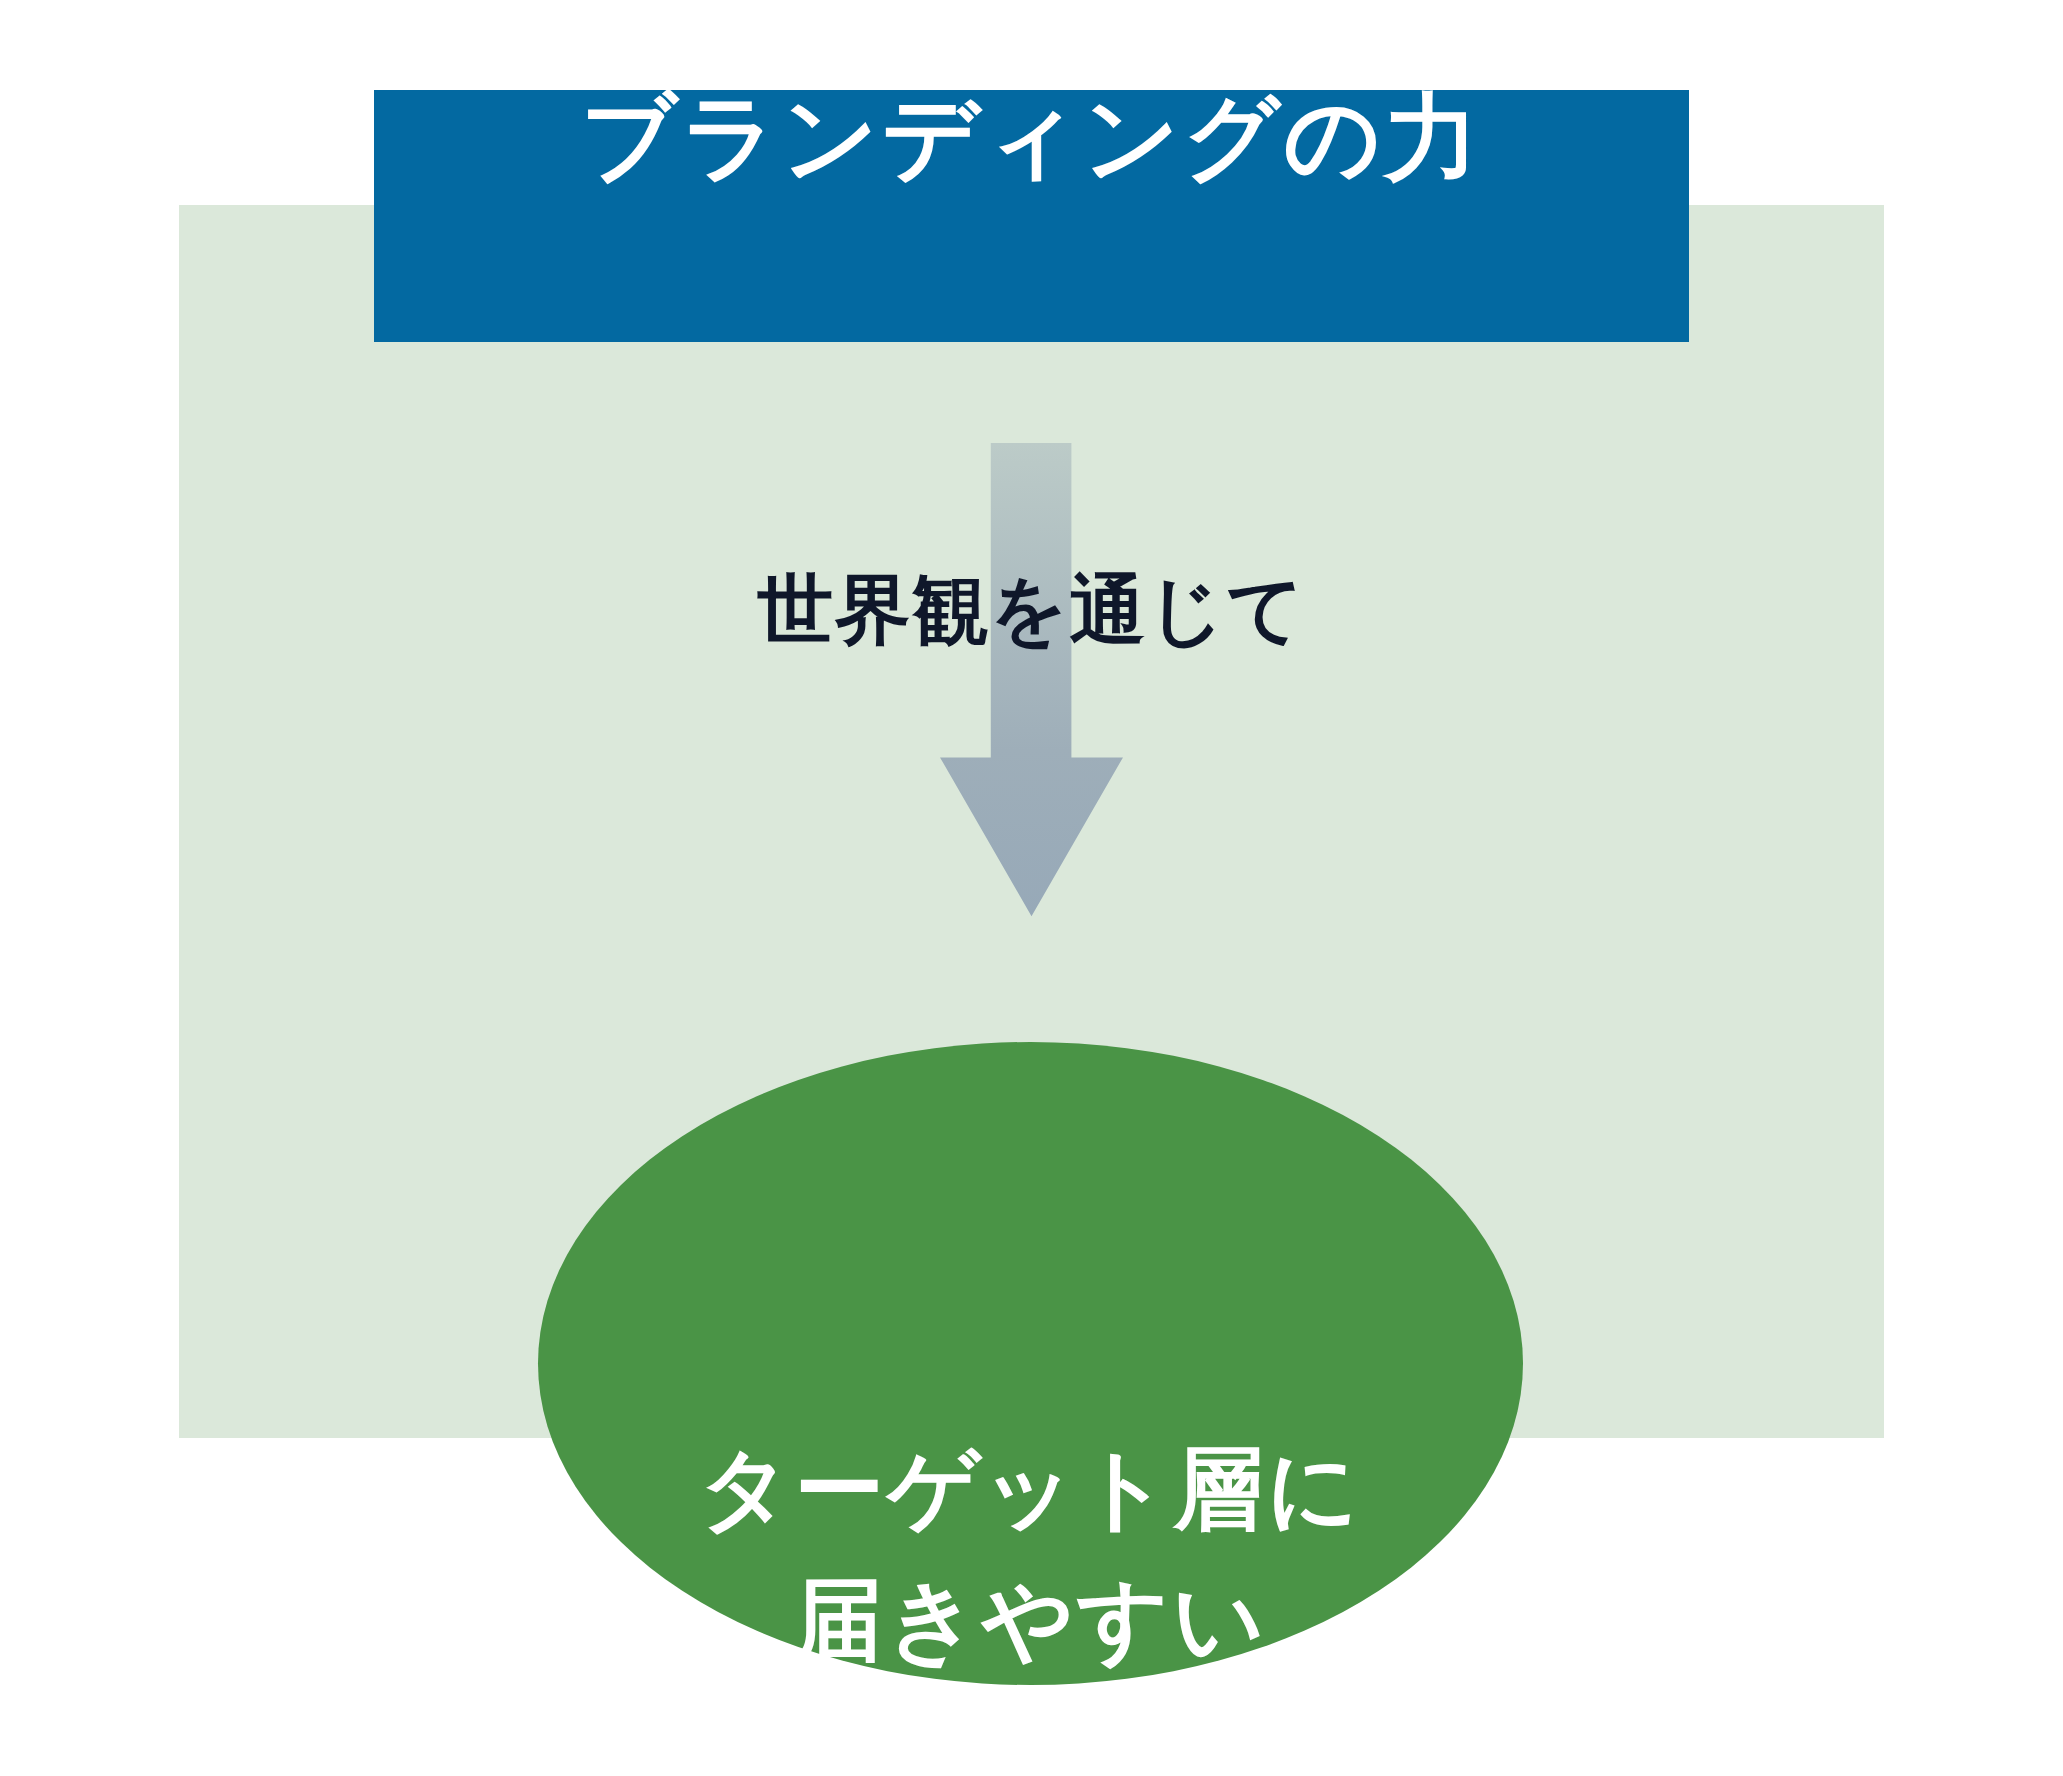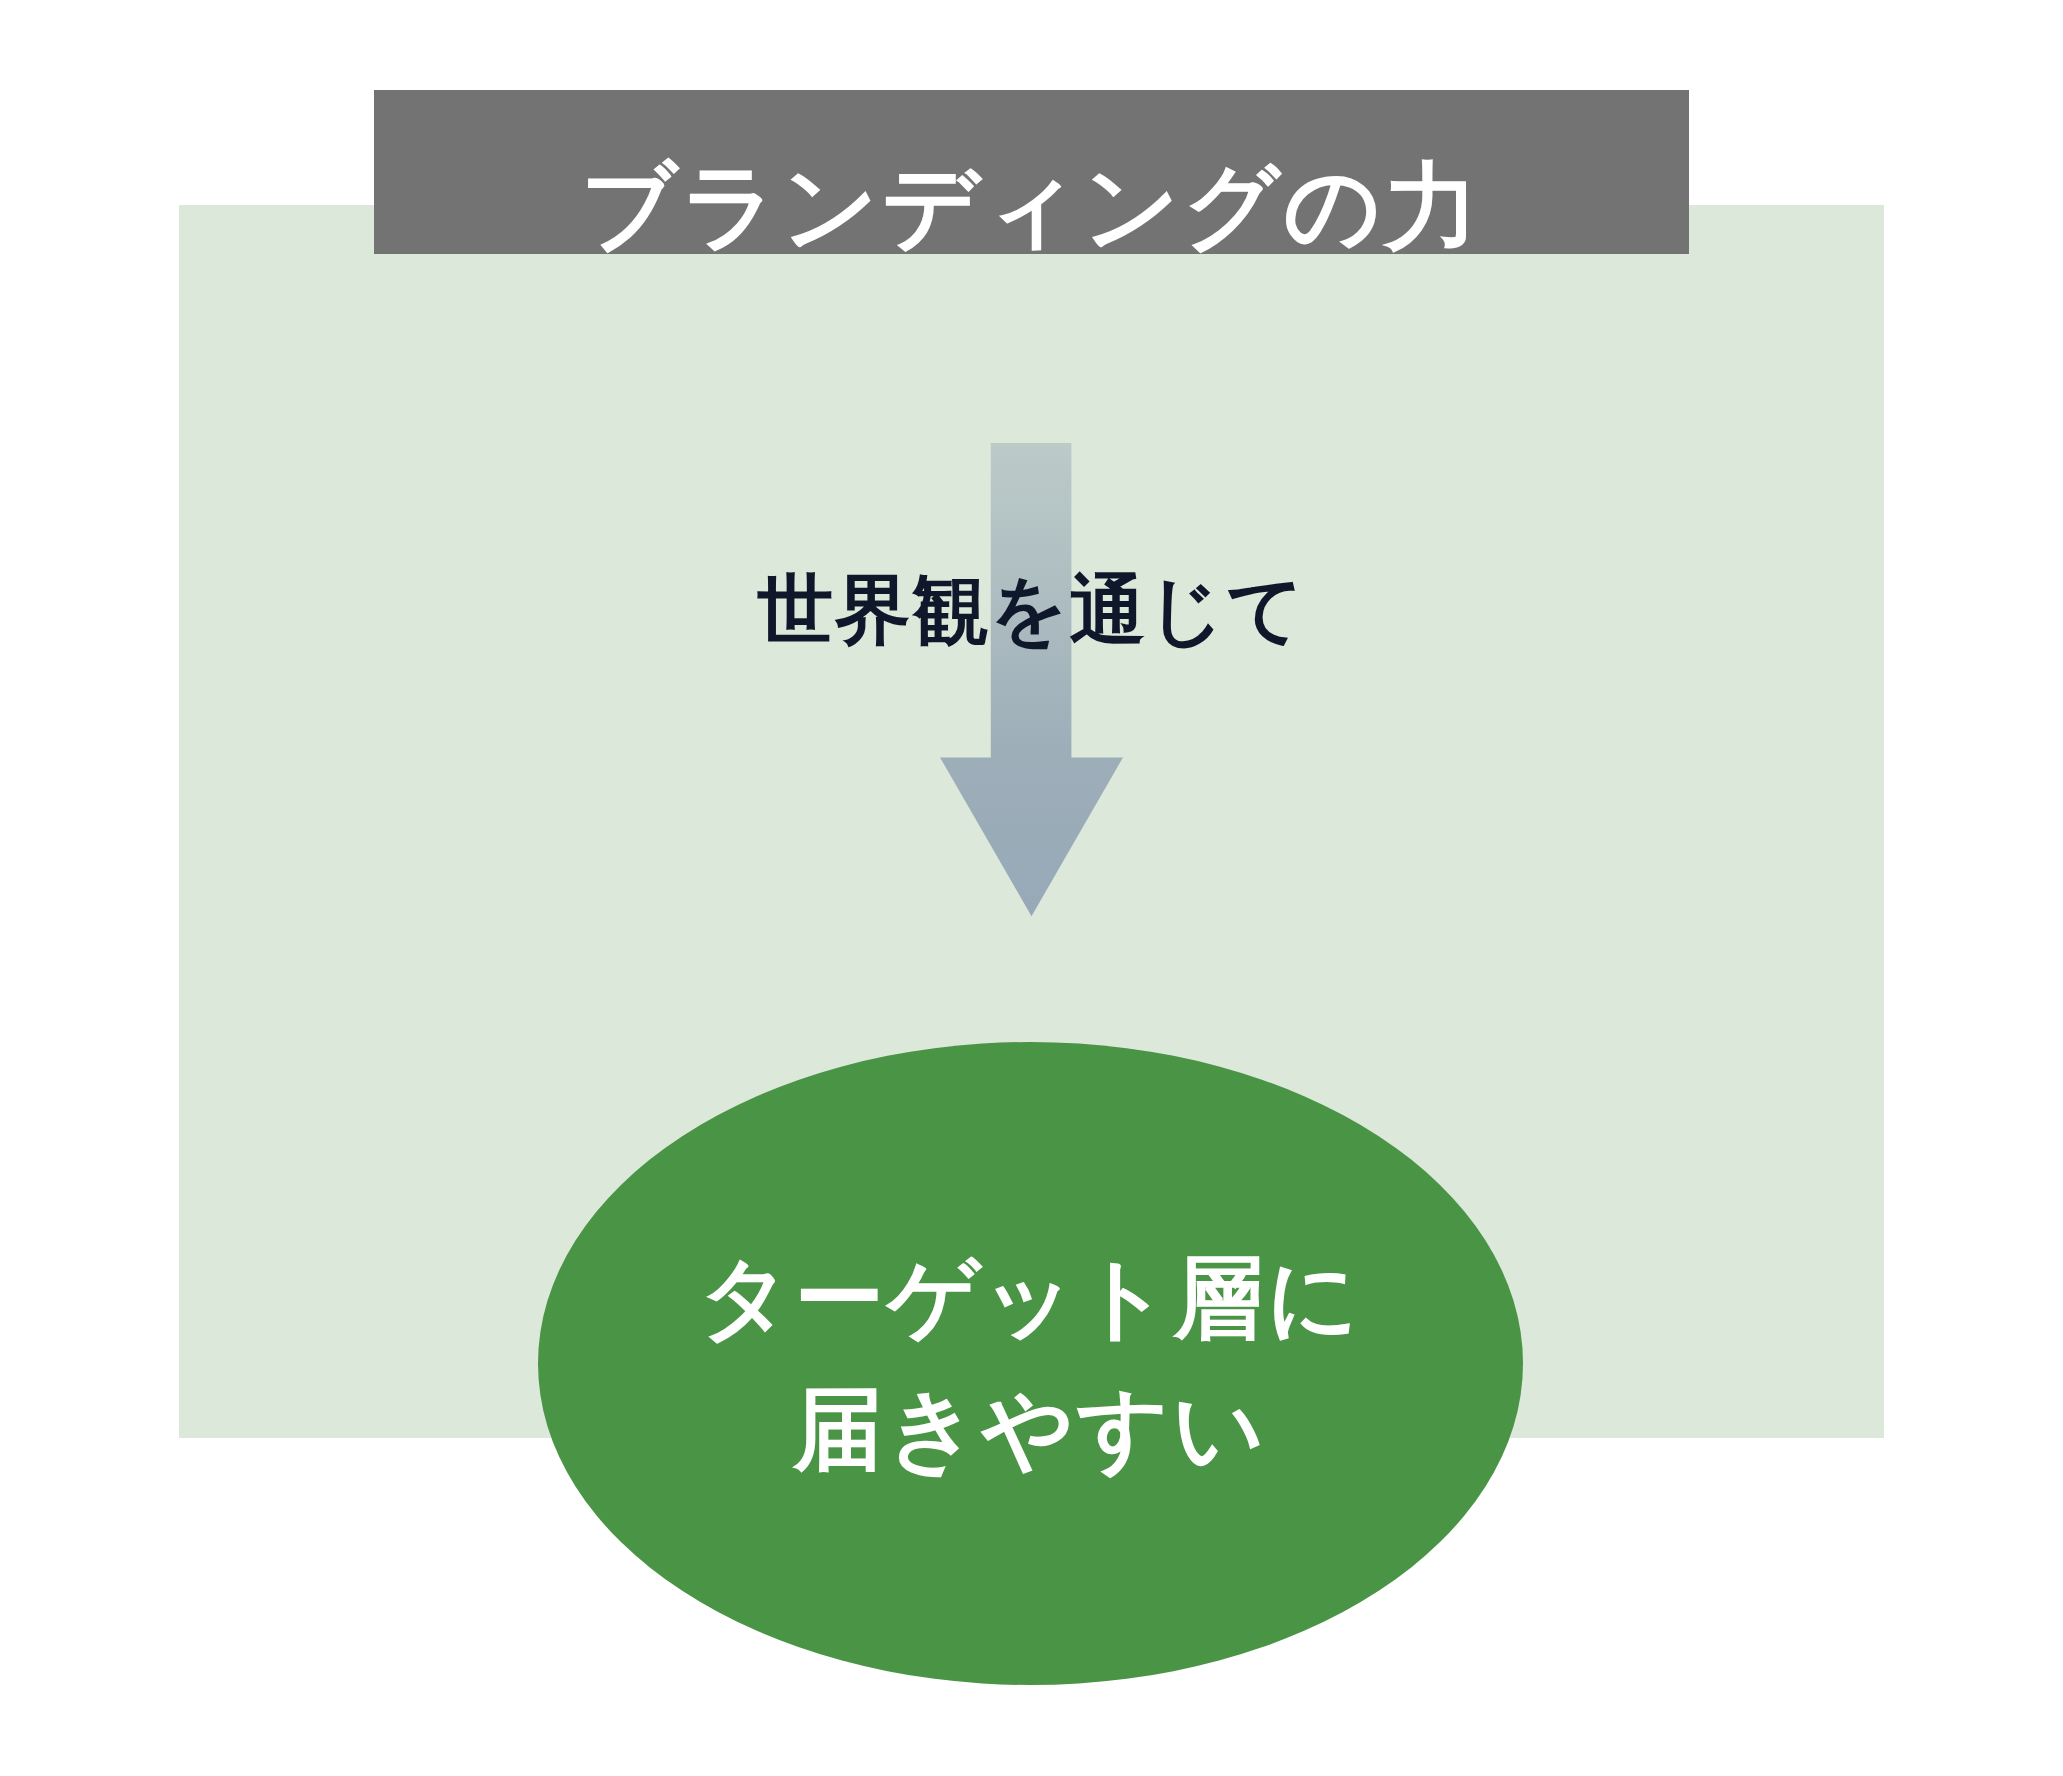--- a/index.html
+++ b/index.html
@@ -6,41 +6,41 @@
     body {
       width: 2064px; height: 1777px; position: relative; overflow: hidden;
       background: #ffffff;
       font-family: "DejaVu Sans", "Liberation Sans", sans-serif;
     }
     .panel {
       position: absolute; left: 179px; top: 205px; width: 1705px; height: 1233px;
       background: #dbe8da;
     }
     .title-bar {
-      position: absolute; left: 374px; top: 90px; width: 1315px; height: 164px;
-      background: #737373;
-      display: flex; align-items: flex-end; justify-content: center;
+      position: absolute; left: 374px; top: 90px; width: 1315px; height: 252px;
+      background: #0369a1;
+      display: flex; align-items: flex-start; justify-content: center;
     }
     .title-text {
       color: #ffffff; font-weight: bold; font-size: 95px; letter-spacing: 3.2px;
       line-height: 1;
     }
     .arrow {
       position: absolute; left: 940px; top: 443px; width: 183px; height: 474px;
     }
     .arrow-label {
       position: absolute; left: 725px; top: 564px; width: 613px; text-align: center;
       color: #0f172a; font-weight: bold; font-size: 76px; line-height: 1.2;
       letter-spacing: 1.6px;
     }
     .ellipse {
       position: absolute; left: 538px; top: 1042px; width: 985px; height: 643px;
       border-radius: 50%;
       background: #4a9446;
-      display: flex; align-items: center; justify-content: center;
+      display: flex; align-items: flex-end; justify-content: center;
     }
     .ellipse-text {
       color: #ffffff; font-weight: bold; font-size: 90px; line-height: 1.45;
       text-align: center; letter-spacing: 3.2px;
     }
     .ellipse-text span { display: block; }
   </style>
 </head>
 <body>
 

